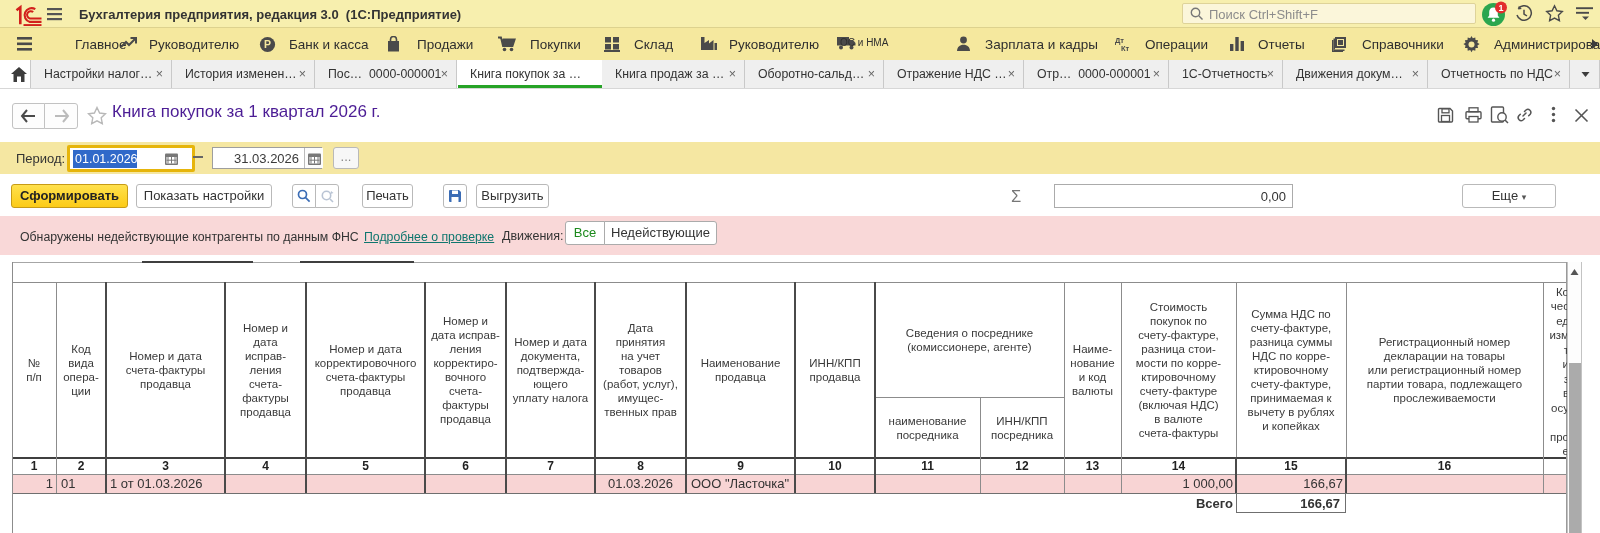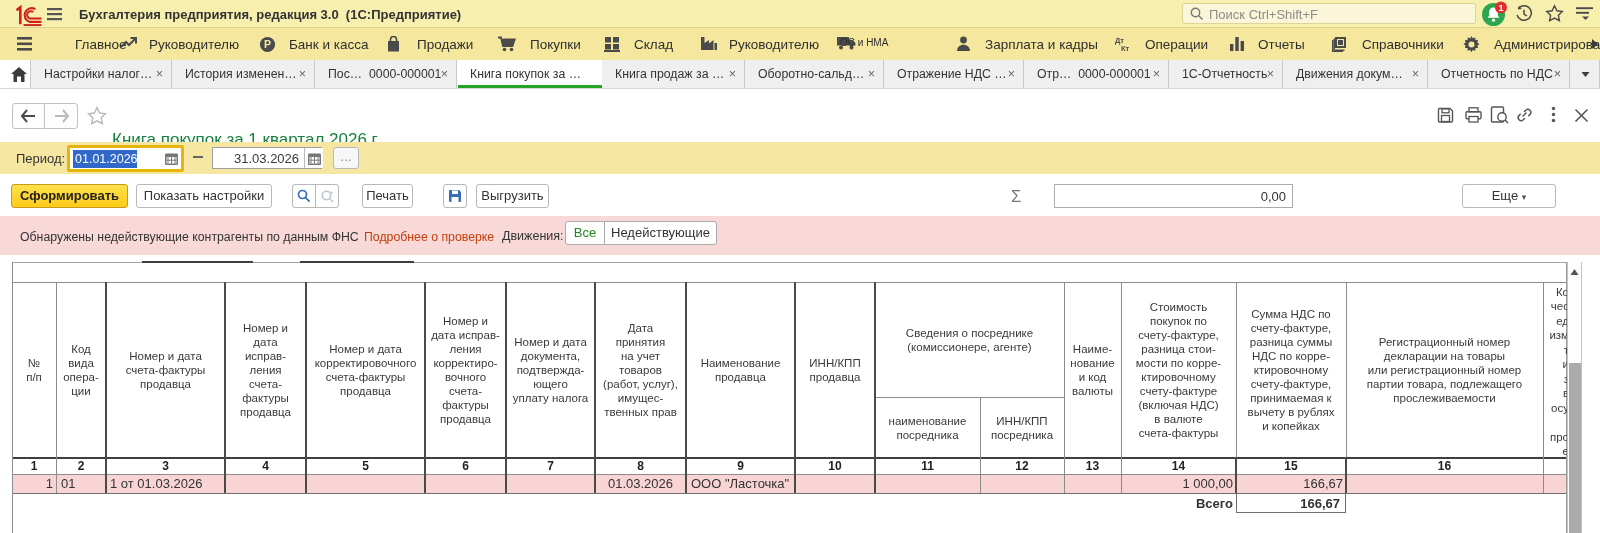--- a/index.html
+++ b/index.html
@@ -270,21 +270,21 @@
     </svg>
   <svg class="abs" style="left:41px;top:6px;" width="17" height="14" viewBox="0 0 17 14">
       <path d="M10 1 L15 7 L10 13 M15 7 H2" stroke="#bbb" stroke-width="2" fill="none"></path>
     </svg>
 </div>
 <div class="abs" style="left:87px;top:106px;">
   <svg width="20" height="20" viewBox="0 0 20 20">
       <path d="M10 1.5 L12.6 7 L18.5 7.7 L14.2 11.8 L15.3 17.7 L10 14.8 L4.7 17.7 L5.8 11.8 L1.5 7.7 L7.4 7 Z" fill="none" stroke="#b8b8b8" stroke-width="1.4"></path>
     </svg>
 </div>
-<div class="abs" style="left:112px;top:102px;font-size:17px;color:#15803d;margin-top:28px;">Книга покупок за 1 квартал 2026 г.</div>
+<div class="abs" style="left:112px;top:102px;font-size:17px;color:#4c1d95;">Книга покупок за 1 квартал 2026 г.</div>
 
 <div class="abs" style="left:1437px;top:107px;" id="ic-save">
     <svg width="17" height="16" viewBox="0 0 17 16">
       <path d="M1.5 2.5 a1 1 0 0 1 1-1 h10.5 l2.5 2.5 v10 a1 1 0 0 1 -1 1 h-12 a1 1 0 0 1 -1-1 z" fill="none" stroke="#555" stroke-width="1.4"></path>
       <rect x="4.5" y="8.5" width="8" height="6" fill="none" stroke="#555" stroke-width="1.3"></rect>
       <rect x="5" y="1.8" width="7" height="4" fill="none" stroke="#555" stroke-width="1.3"></rect>
     </svg>
   </div>
 <div class="abs" style="left:1465px;top:107px;" id="ic-print">
     <svg width="17" height="16" viewBox="0 0 17 16">
@@ -322,21 +322,21 @@
     <svg width="15" height="15" viewBox="0 0 15 15">
       <g stroke="#555" stroke-width="1.6">
         <line x1="1.5" y1="1.5" x2="13.5" y2="13.5"></line>
         <line x1="13.5" y1="1.5" x2="1.5" y2="13.5"></line>
       </g>
     </svg>
   </div>
 
 <div class="abs" style="left:0;top:142px;width:1600px;height:32px;background:#f5e7a2;"></div>
 <div class="abs" style="left:16px;top:151px;">Период:</div>
-<div class="abs" style="left:67px;top:145px;width:117px;height:27px;border:3px solid #e6b50b;border-radius:2px;background:#fff;">
+<div class="abs" style="left:67px;top:145px;width:128px;height:27px;border:3px solid #e6b50b;border-radius:2px;background:#fff;">
   <div class="abs" style="left:3px;top:2px;width:64px;height:18px;background:#3069c9;color:#fff;line-height:18px;padding-left:2px;font-size:12.5px;">01.01.2026</div>
   <svg class="abs" style="left:94px;top:3px;" width="15" height="15" viewBox="0 0 15 15">
       <rect x="1" y="2.5" width="13" height="11.5" rx="1" fill="#777"></rect>
       <rect x="2.5" y="6" width="10" height="6.5" fill="#fff"></rect>
       <g stroke="#777" stroke-width="1">
         <line x1="4" y1="6" x2="4" y2="12.5"></line>
         <line x1="7.5" y1="6" x2="7.5" y2="12.5"></line>
         <line x1="11" y1="6" x2="11" y2="12.5"></line>
         <line x1="2.5" y1="9.2" x2="12.5" y2="9.2"></line>
       </g>
@@ -381,21 +381,21 @@
   </svg>
 <div class="abs btn" style="left:476px;top:184px;width:73px;height:24px;line-height:22px;">Выгрузить</div>
 <div class="abs" style="left:1011px;top:187px;font-size:16.5px;color:#777;">Σ</div>
 <div class="abs" style="left:1054px;top:184px;width:239px;height:24px;border:1px solid #ababab;background:#fff;">
   <div class="abs" style="right:6px;top:4px;">0,00</div>
 </div>
 <div class="abs btn" style="left:1462px;top:184px;width:94px;height:24px;line-height:22px;">Еще <span style="font-size:9px;color:#555;">▾</span></div>
 
 <div class="abs" style="left:0;top:216px;width:1600px;height:39px;background:#f9d8d8;"></div>
 <div class="abs" style="left:20px;top:230px;white-space:nowrap;font-size:12.3px;">Обнаружены недействующие контрагенты по данным ФНС</div>
-<div class="abs" style="left:364px;top:230px;white-space:nowrap;font-size:12.3px;color:#c2410c;text-align:right;">Подробнее о проверке</div>
+<div class="abs" style="left:364px;top:230px;white-space:nowrap;font-size:12.3px;color:#0f766e;text-decoration:underline;text-align:right;">Подробнее о проверке</div>
 <div class="abs" style="left:502px;top:229px;font-size:12.5px;">Движения:</div>
 <div class="abs" style="left:565px;top:221px;width:40px;height:24px;background:#fff;border:1px solid #ababab;border-radius:3px 0 0 3px;text-align:center;line-height:22px;color:#1c8a1c;">Все</div>
 <div class="abs" style="left:604px;top:221px;width:113px;height:24px;background:#fff;border:1px solid #ababab;border-radius:0 3px 3px 0;text-align:center;line-height:22px;">Недействующие</div>
 
 <div class="abs" style="left:12px;top:474px;width:1554px;height:19px;background:#f8d4d4;"></div>
 <div class="hline" style="left:12px;top:262px;width:1554px;background:#a6a6a6;"></div>
 <div class="hline" style="left:142px;top:261px;width:111px;background:#3f3f3f;height:2px;"></div>
 <div class="hline" style="left:300px;top:261px;width:114px;background:#3f3f3f;height:2px;"></div>
 <div class="hline" style="left:12px;top:282px;width:1554px;"></div>
 <div class="hline" style="left:875px;top:397px;width:189px;"></div>

